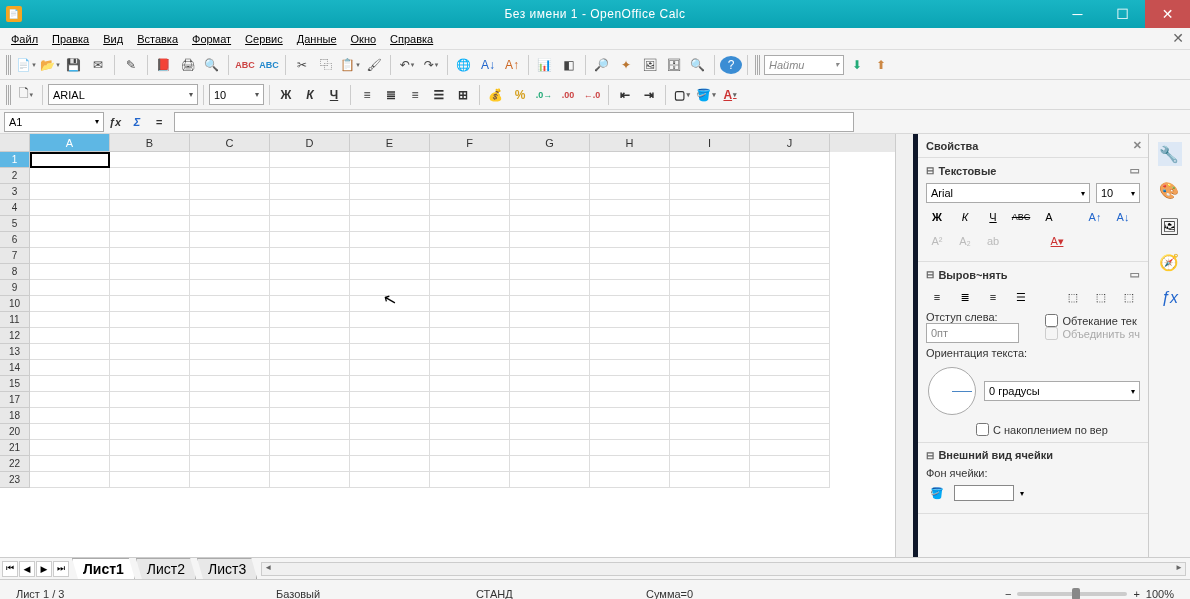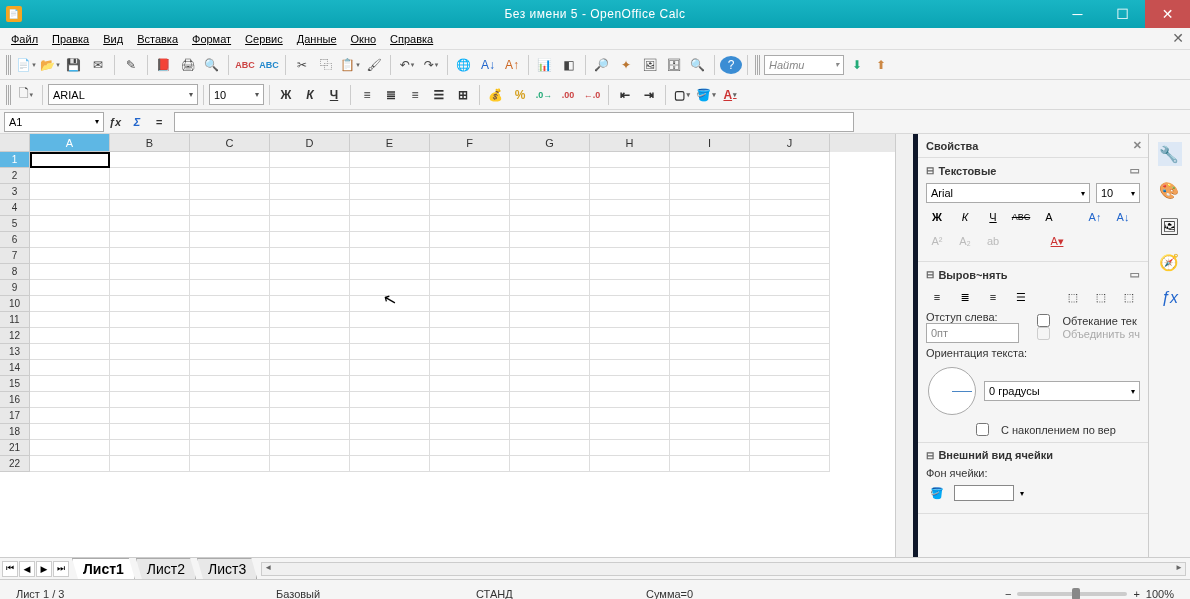--- a/index.html
+++ b/index.html
@@ -50,21 +50,21 @@
 .sb-section { padding:6px 8px; border-bottom:1px solid #ddd;}
 .sb-sec-title { display:flex; align-items:center; gap:4px; font-weight:bold; color:#333; margin-bottom:6px; cursor:pointer;}
 .sb-sec-title::before { content:'⊟'; font-size:10px; color:#666;}
 .sb-row { display:flex; gap:6px; align-items:center; margin:4px 0; flex-wrap:wrap;}
 .sb-select { height:20px; border:1px solid #aaa; background:#fff; display:flex; align-items:center; padding:0 4px; flex:1;}
 .sb-select.small{flex:none;width:44px;}
 .sb-select .dd-arrow{margin-left:auto;font-size:8px;}
 .sb-btn-sm { width:22px; height:20px; display:flex; align-items:center; justify-content:center; cursor:pointer; font-size:11px;}
 .sb-btn-sm.dim{color:#bbb;}
 .sb-label { color:#333; font-size:11px;}
-.sb-chk { display:flex; align-items:center; gap:12px; color:#333;}
+.sb-chk { display:flex; align-items:center; gap:4px; color:#333;}
 .sb-chk input{margin:0;}
 .sb-chk.dim{color:#aaa;}
 .sb-input { width:93px; height:20px; border:1px solid #aaa; background:#fff; padding:0 4px; color:#888;}
 .orient-dial{width:48px;height:48px;border:1px solid #aaa;border-radius:50%;position:relative;background:#fff;margin:4px 2px;}
 .orient-dial::after{content:'';position:absolute;left:50%;top:50%;width:20px;height:1px;background:#4a86c5;transform-origin:left;}
 .paint-swatch{width:60px;height:16px;border:1px solid #888;background:#fff;}
 .right-strip { width:42px; background:#f5f5f5; border-left:1px solid #ccc; display:flex; flex-direction:column; align-items:center; padding-top:8px; gap:12px;}
 .strip-icon{width:24px;height:24px;display:flex;align-items:center;justify-content:center;font-size:16px;cursor:pointer;}
 .sheet-tabs { height:22px; background:#f5f5f5; border-top:1px solid #ccc; display:flex; align-items:center;}
 .tab-nav { display:flex; gap:1px; padding:0 2px;}
@@ -78,21 +78,21 @@
 .sb-cell{padding:0 10px;border-right:1px solid #ccc;height:100%;display:flex;align-items:center;}
 .zoom-ctrl{margin-left:auto;display:flex;align-items:center;gap:6px;padding:0 10px;}
 .zoom-slider{width:110px;height:4px;background:#ccc;position:relative;border-radius:2px;}
 .zoom-slider::after{content:'';position:absolute;left:50%;top:-4px;width:8px;height:12px;background:#888;border-radius:2px;}
 </style>
 </head>
 <body>
 
 <div class="titlebar">
   <div class="app-icon">📄</div>
-  <div class="title-text">Без имени 5 - OpenOffice Calc</div>
+  <div class="title-text">Без имени 1 - OpenOffice Calc</div>
   <div class="win-btns">
     <div class="win-btn">─</div>
     <div class="win-btn">☐</div>
     <div class="win-btn close">✕</div>
   </div>
 </div>
 
 <div class="menubar">
   <span class="menu-item">Файл</span>
   <span class="menu-item">Правка</span>
@@ -408,33 +408,20 @@
           <div class="cell"></div>
           <div class="cell"></div>
           <div class="cell"></div>
           <div class="cell"></div>
           <div class="cell"></div>
           <div class="cell"></div>
           <div class="cell"></div>
           <div class="cell"></div>
         </div>
         <div class="row-line">
-          <div class="row-h">16</div>
-          <div class="cell"></div>
-          <div class="cell"></div>
-          <div class="cell"></div>
-          <div class="cell"></div>
-          <div class="cell"></div>
-          <div class="cell"></div>
-          <div class="cell"></div>
-          <div class="cell"></div>
-          <div class="cell"></div>
-          <div class="cell"></div>
-        </div>
-        <div class="row-line">
           <div class="row-h">17</div>
           <div class="cell"></div>
           <div class="cell"></div>
           <div class="cell"></div>
           <div class="cell"></div>
           <div class="cell"></div>
           <div class="cell"></div>
           <div class="cell"></div>
           <div class="cell"></div>
           <div class="cell"></div>
@@ -447,34 +434,60 @@
           <div class="cell"></div>
           <div class="cell"></div>
           <div class="cell"></div>
           <div class="cell"></div>
           <div class="cell"></div>
           <div class="cell"></div>
           <div class="cell"></div>
           <div class="cell"></div>
         </div>
         <div class="row-line">
+          <div class="row-h">20</div>
+          <div class="cell"></div>
+          <div class="cell"></div>
+          <div class="cell"></div>
+          <div class="cell"></div>
+          <div class="cell"></div>
+          <div class="cell"></div>
+          <div class="cell"></div>
+          <div class="cell"></div>
+          <div class="cell"></div>
+          <div class="cell"></div>
+        </div>
+        <div class="row-line">
           <div class="row-h">21</div>
           <div class="cell"></div>
           <div class="cell"></div>
           <div class="cell"></div>
           <div class="cell"></div>
           <div class="cell"></div>
           <div class="cell"></div>
           <div class="cell"></div>
           <div class="cell"></div>
           <div class="cell"></div>
           <div class="cell"></div>
         </div>
         <div class="row-line">
           <div class="row-h">22</div>
+          <div class="cell"></div>
+          <div class="cell"></div>
+          <div class="cell"></div>
+          <div class="cell"></div>
+          <div class="cell"></div>
+          <div class="cell"></div>
+          <div class="cell"></div>
+          <div class="cell"></div>
+          <div class="cell"></div>
+          <div class="cell"></div>
+        </div>
+        <div class="row-line">
+          <div class="row-h">23</div>
           <div class="cell"></div>
           <div class="cell"></div>
           <div class="cell"></div>
           <div class="cell"></div>
           <div class="cell"></div>
           <div class="cell"></div>
           <div class="cell"></div>
           <div class="cell"></div>
           <div class="cell"></div>
           <div class="cell"></div>

